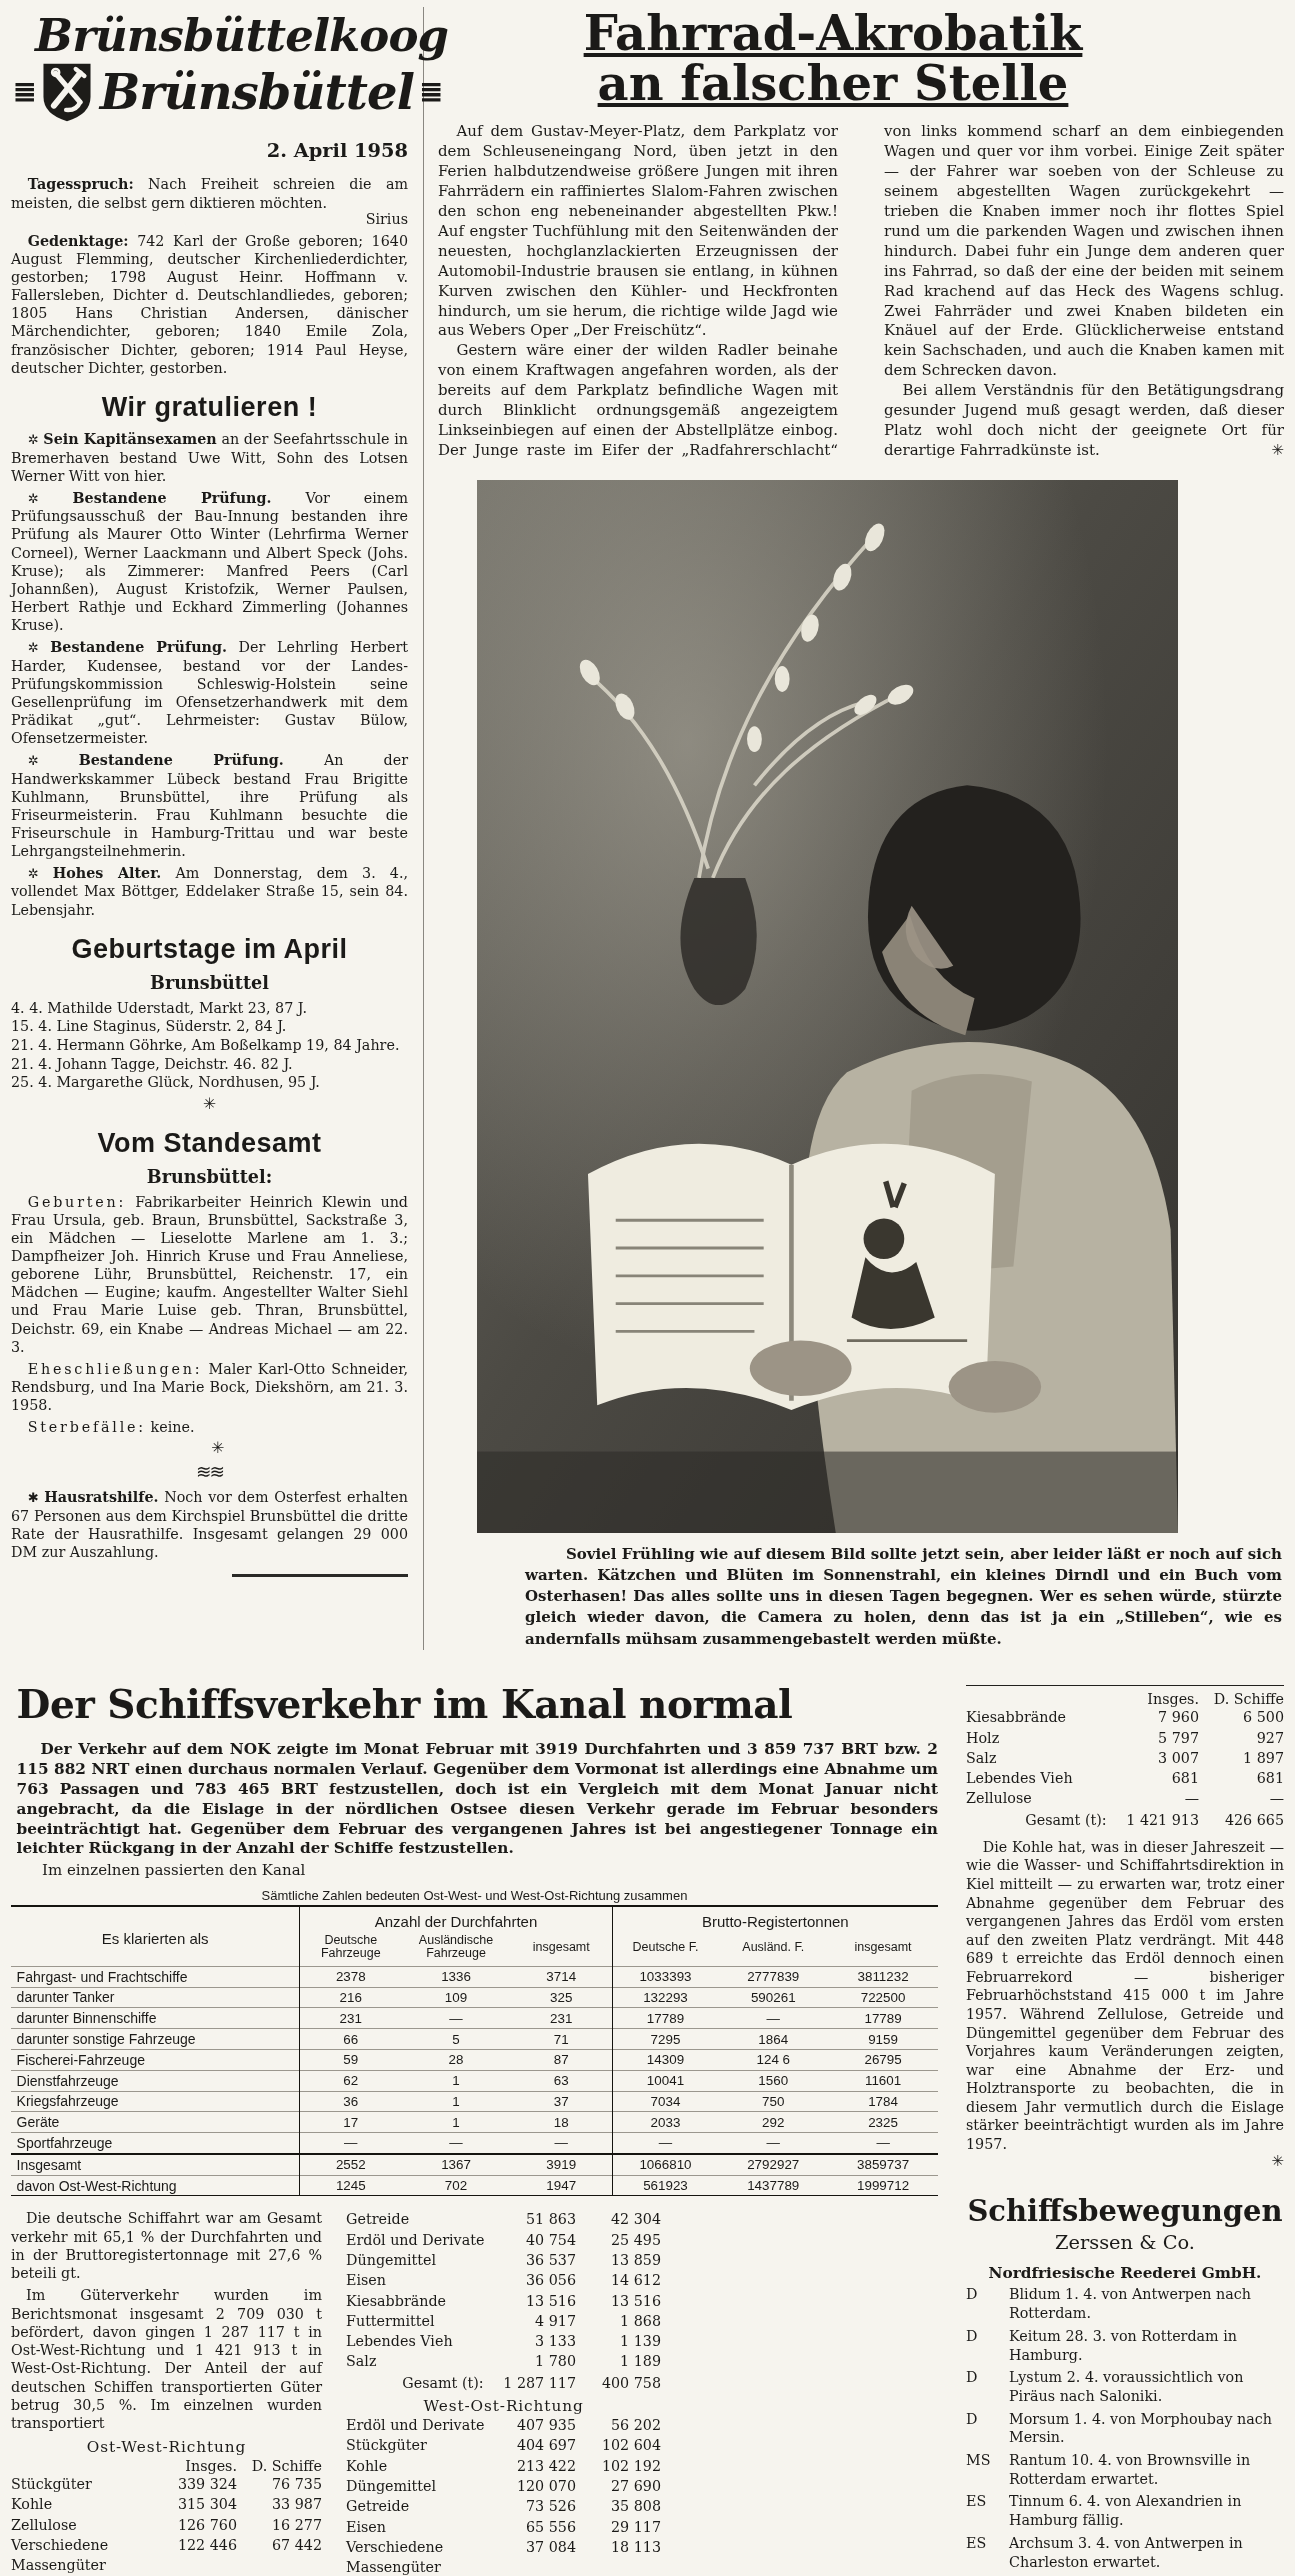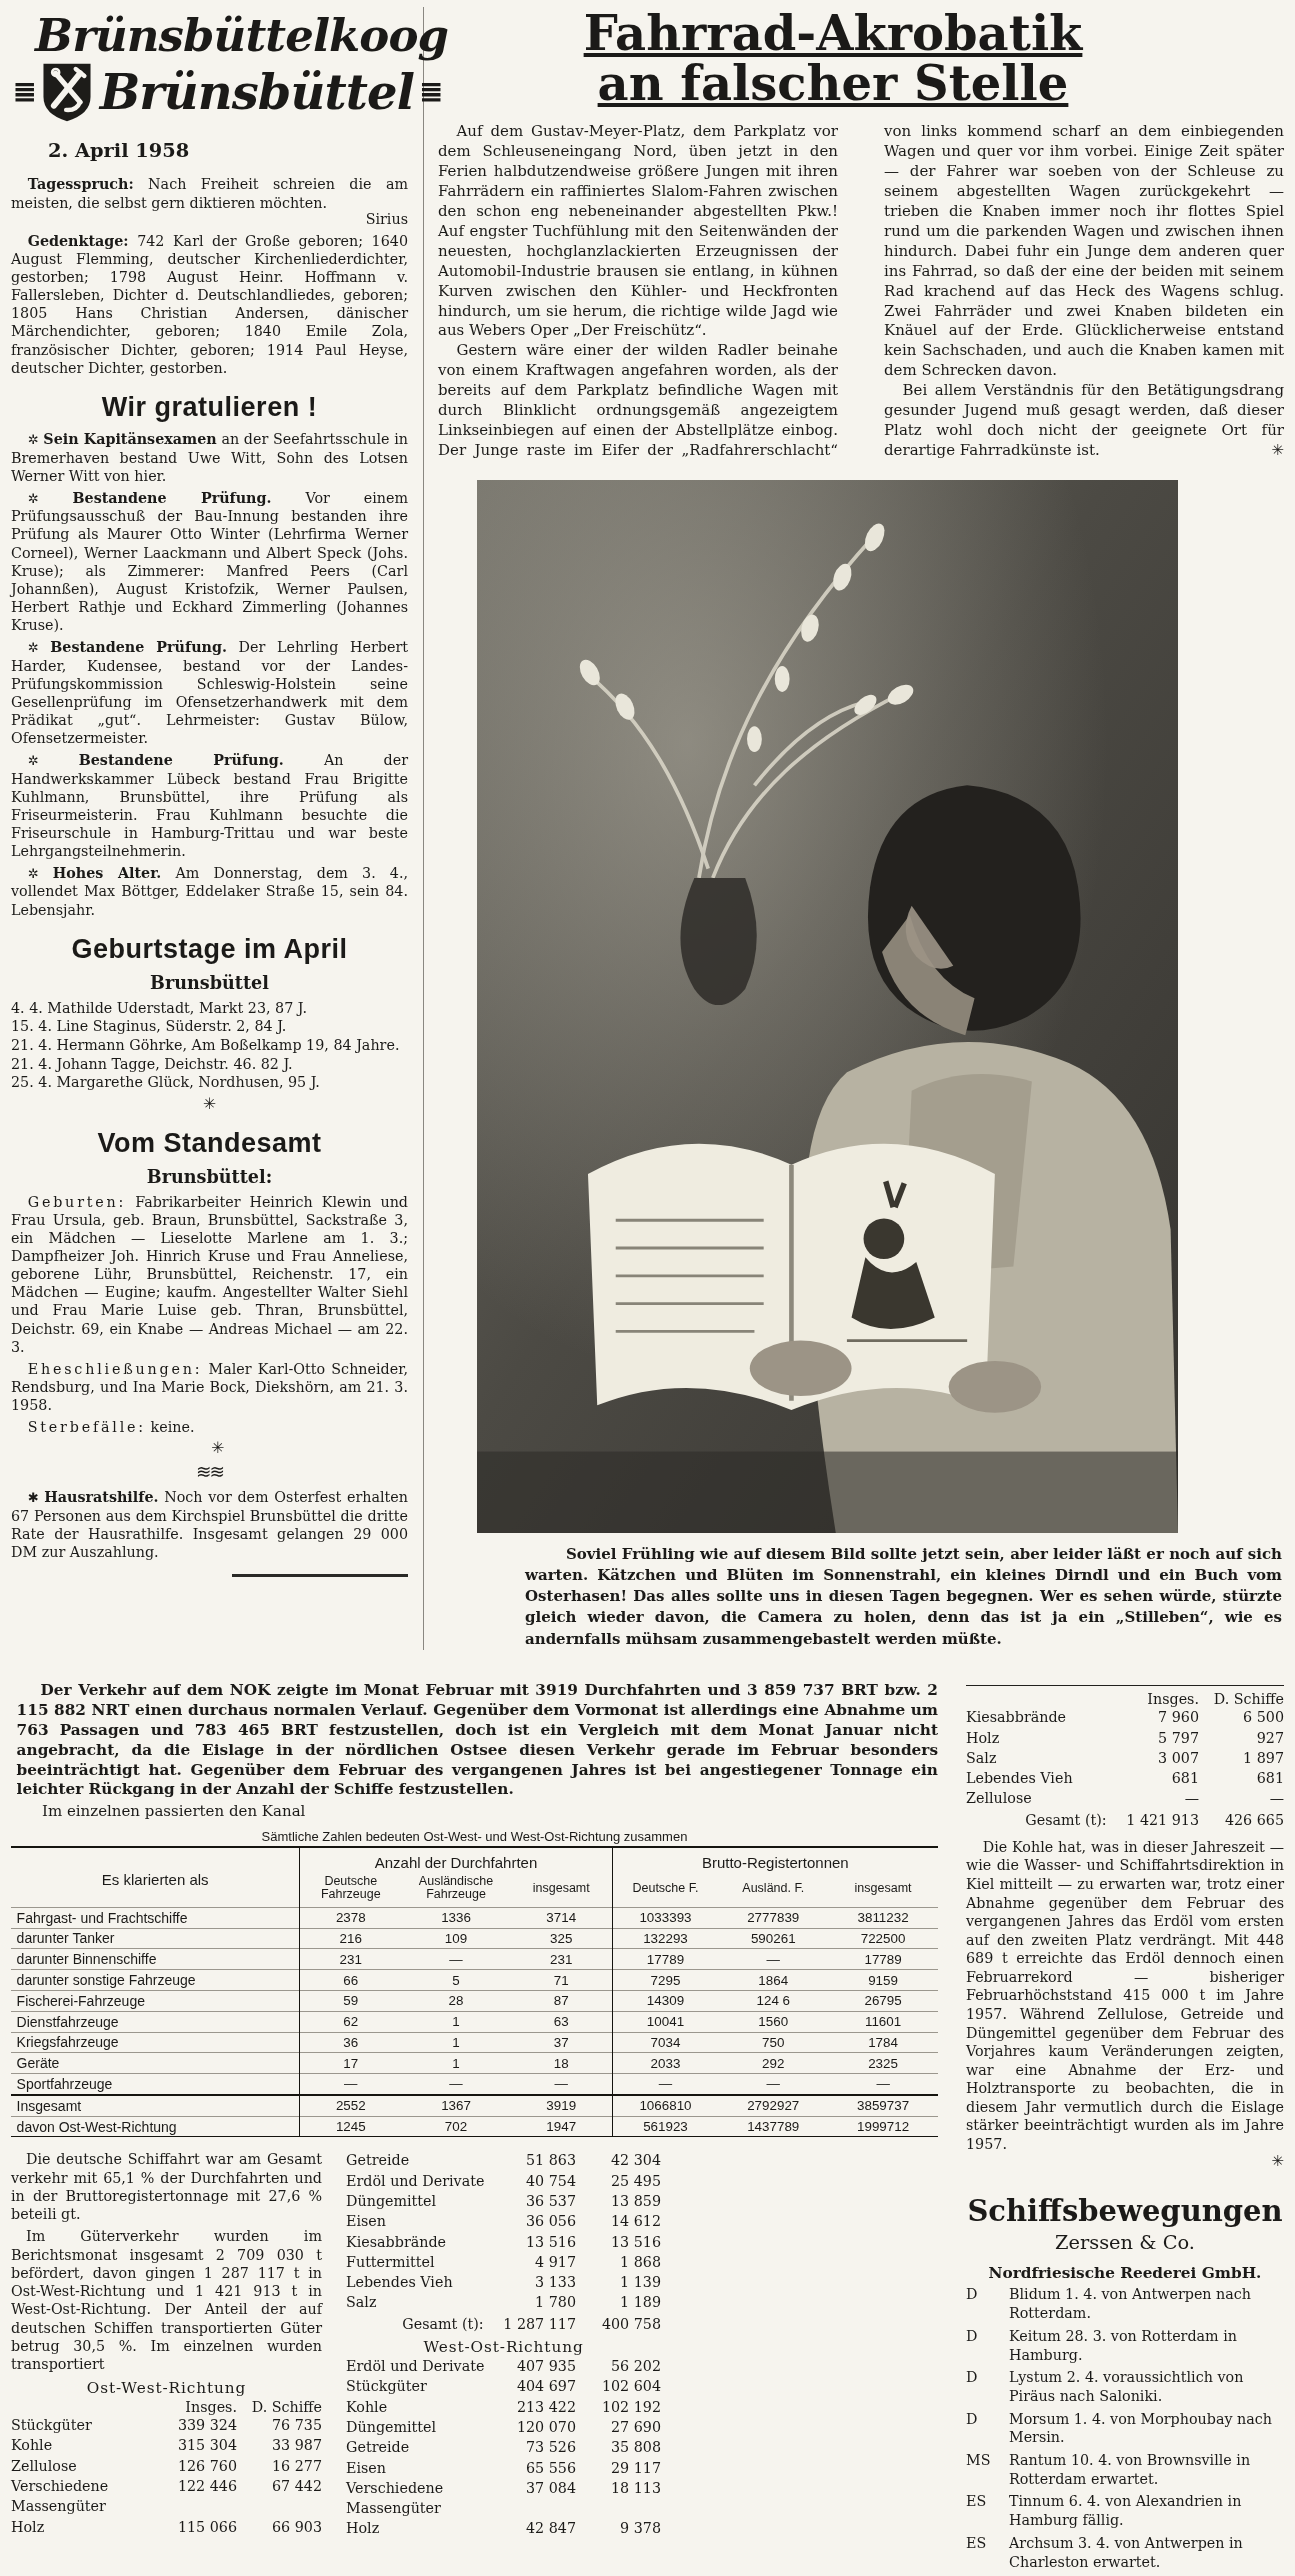--- a/index.html
+++ b/index.html
@@ -14,21 +14,21 @@
   .leftcol{border-right:0.9px solid #8a8781;padding-right:15px;}
   
   .masthead{margin-top:5.6px;}
   .mast-line1{font-family:"DejaVu Serif",serif;font-weight:bold;font-size:45px;
     letter-spacing:-0.9px;line-height:1.0;margin-left:24px;font-style:italic;}
   .mast-line2{display:flex;align-items:center;gap:5.6px;margin-top:3.7px;margin-left:1.9px;}
   .mast-line2 .name{font-family:"DejaVu Serif",serif;font-weight:bold;font-style:italic;
     font-size:48px;letter-spacing:-0.9px;line-height:1.0;}
   .flagmarks{font-size:28px;font-weight:bold;letter-spacing:-1.9px;line-height:.8;}
   .crest{width:54px;height:61px;flex:0 0 auto;}
-  .dateline{text-align:left;font-weight:bold;font-size:19.4px;margin:16.7px 0 13px 37px;}
+  .dateline{text-align:right;font-weight:bold;font-size:19.4px;margin:16.7px 0 13px 37px;}
   
   .lc-p{font-size:14.3px;line-height:1.27;text-align:justify;margin:0 0 3.7px 0;text-indent:16.7px;}
   .lc-p .lead{font-weight:bold;}
   .spaced{letter-spacing:2.8px;}
   .byline{display:block;text-align:right;margin-top:-1.9px;text-indent:0;}
   .lc-head{font-family:"Liberation Sans",sans-serif;font-weight:bold;font-size:27px;
     text-align:center;margin:15px 0 7.4px 0;letter-spacing:0.5px;}
   .lc-sub{font-weight:bold;font-size:17.6px;text-align:center;margin:0 0 5.6px 0;}
   .star{font-size:13px;}
   .bday{font-size:14.3px;line-height:1.3;padding-left:31px;text-indent:-31px;margin:0;}
@@ -270,20 +270,21 @@
         </svg>
       </figure>
 
       <p class="caption">Soviel Frühling wie auf diesem Bild sollte jetzt sein, aber leider läßt er noch auf sich warten. Kätzchen und Blüten im Sonnenstrahl, ein kleines Dirndl und ein Buch vom Osterhasen! Das alles sollte uns in diesen Tagen begegnen.  Wer es sehen würde, stürzte gleich wieder davon, die Camera zu holen, denn das ist ja ein „Stilleben“, wie es andernfalls mühsam zusammengebastelt werden müßte.</p>
     </div>
   </div>
 
   <section class="shipping">
 
     <div class="ship-left">
+      <h2 class="ship-headline">Der Schiffsverkehr im Kanal normal</h2>
       <p class="ship-intro">Der Verkehr auf dem NOK zeigte im Monat  Februar  mit  3919  Durchfahrten und 3 859 737 BRT bzw. 2 115 882 NRT einen durchaus  normalen  Verlauf.  Gegenüber dem Vormonat ist allerdings eine Abnahme um 763 Passagen und 783 465 BRT festzustellen, doch ist ein Vergleich mit dem Monat Januar nicht angebracht, da die Eislage in der nördlichen Ostsee diesen Verkehr gerade im Februar besonders beeinträchtigt hat. Gegenüber dem Februar des vergangenen Jahres ist bei angestiegener Tonnage ein leichter Rückgang in der Anzahl der Schiffe festzustellen.</p>
       <p class="ship-intro2">Im einzelnen passierten den Kanal</p>
 
       <div class="tbl-note">Sämtliche Zahlen bedeuten Ost-West- und West-Ost-Richtung zusammen</div>
 
       <table class="canal">
         <thead>
           <tr class="groups">
             <th rowspan="2" class="v1" style="width:273px;font-size:15px;">Es klarierten als</th>
             <th colspan="3" class="v1">Anzahl der Durchfahrten</th>

